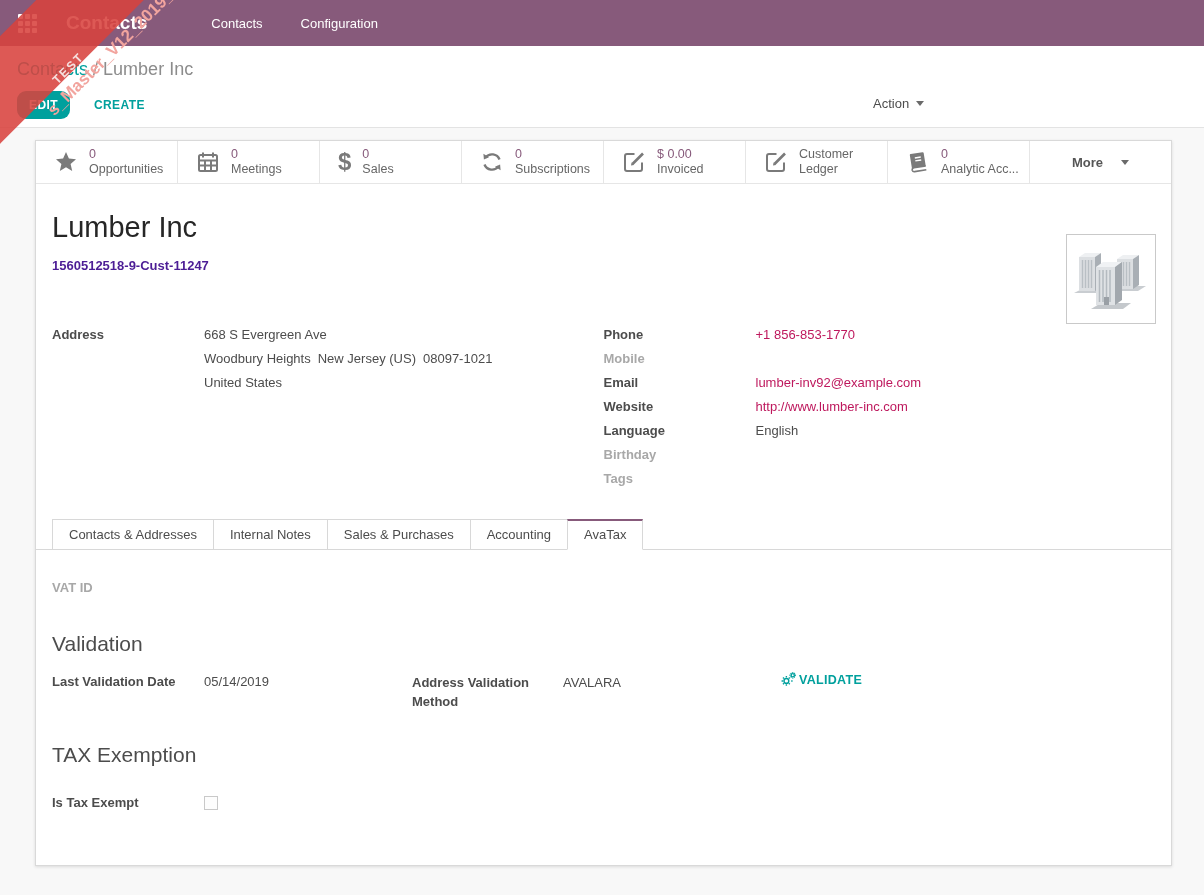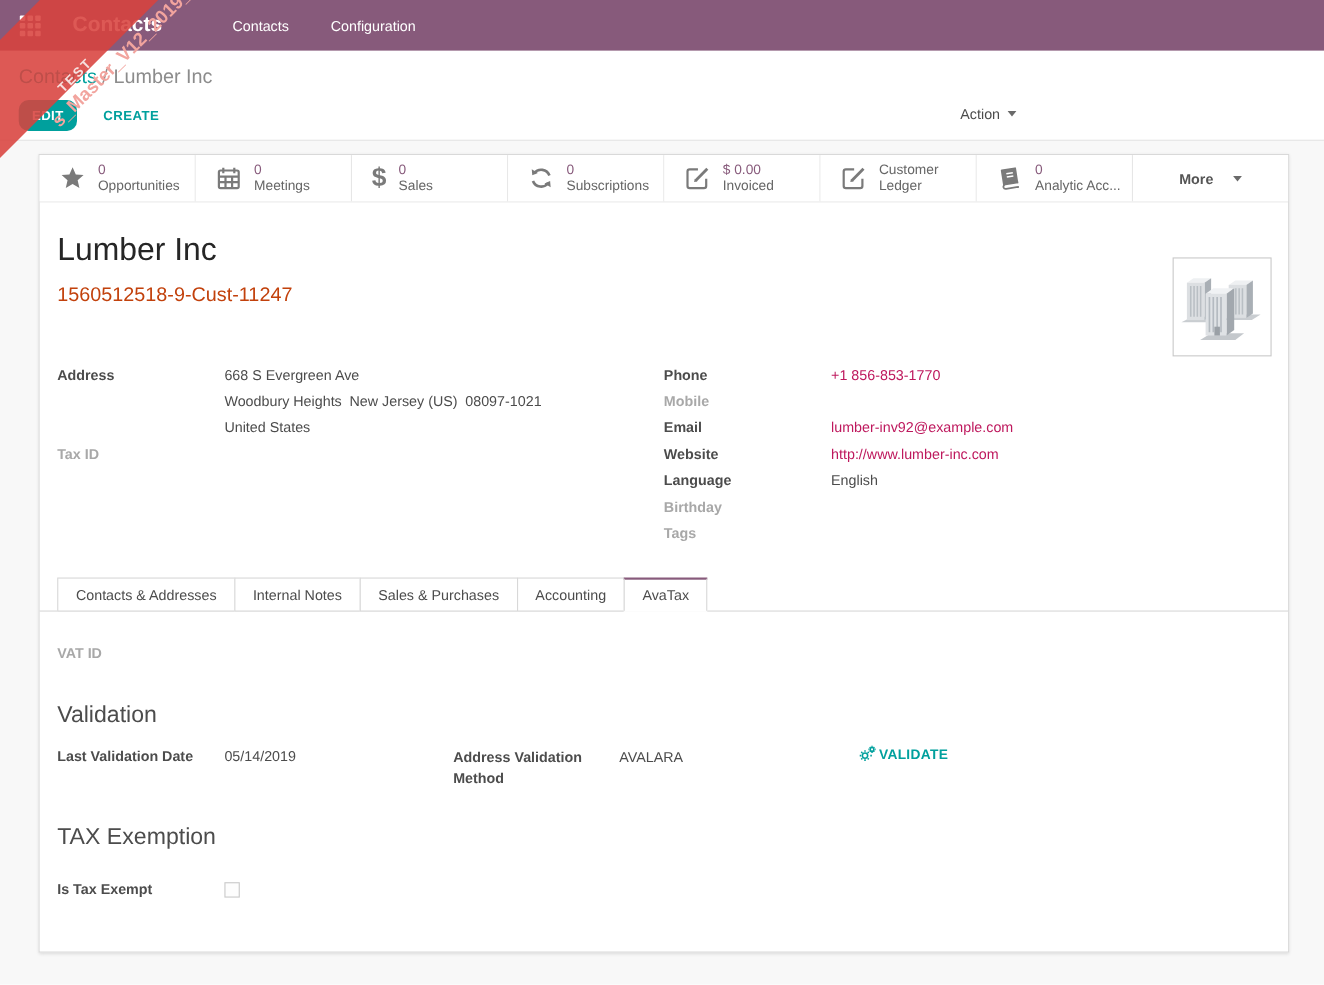--- a/index.html
+++ b/index.html
@@ -37,21 +37,21 @@
           gap:11px; cursor:pointer; background:#fff; font-size:12.5px; line-height:15px; }
   .stat-icon { flex:0 0 auto; display:flex; align-items:center; color:#7a7a7a; }
   .dollar-glyph { font-size:24px; font-weight:bold; color:#7a7a7a; line-height:24px; }
   .stat-text { display:flex; flex-direction:column; }
   .stat-value { color:#875A7B; }
   .stat-label { color:#666; }
   .stat-more { flex:1; border-right:none; justify-content:center; padding-left:0; color:#555; font-size:13px;font-weight:bold; }
   
   .form-body { position:relative; }
   .rec-title { margin:26px 16px 0; font-size:29px; font-weight:400; color:#262626; line-height:34px; }
-  .rec-ref { margin:14px 16px 0; font-size:18px; color:#c2410c; }
+  .rec-ref { margin:14px 16px 0; font-size:13px; color:#4c1d95;font-weight:bold; }
   .avatar-box { position:absolute; top:24px; right:15px; width:90px; height:90px; background:#fff;
                 border:1px solid #c9c9c9; display:flex; align-items:center; justify-content:center; }
   
   .fields { display:flex; margin:50px 16px 0; }
   .fcol { width:50%; }
   .frow { display:flex; align-items:flex-start; }
   .flabel { flex:0 0 152px; font-weight:bold; color:#4c4c4c; line-height:24px; }
   .flabel.muted { color:#a8a8a8; }
   .fval { line-height:24px; color:#4c4c4c; }
   .fval .gap { display:inline-block; width:7px; }
@@ -249,24 +249,20 @@
         <div class="frow">
           <span class="flabel">Address</span>
           <span class="fval">
             <div>668 S Evergreen Ave</div>
             <div>
               <span>Woodbury Heights</span><span class="gap"></span><span>New Jersey (US)</span><span class="gap"></span><span>08097-1021</span>
             </div>
             <div>United States</div>
           </span>
         </div>
-        <div class="frow">
-          <span class="flabel muted">Tax ID</span>
-          <span class="fval"></span>
-        </div>
       </div>
       <div class="fcol">
         <div class="frow">
           <span class="flabel">Phone</span>
           <span class="fval tlink">+1 856-853-1770</span>
         </div>
         <div class="frow">
           <span class="flabel muted">Mobile</span>
           <span class="fval"></span>
         </div>

